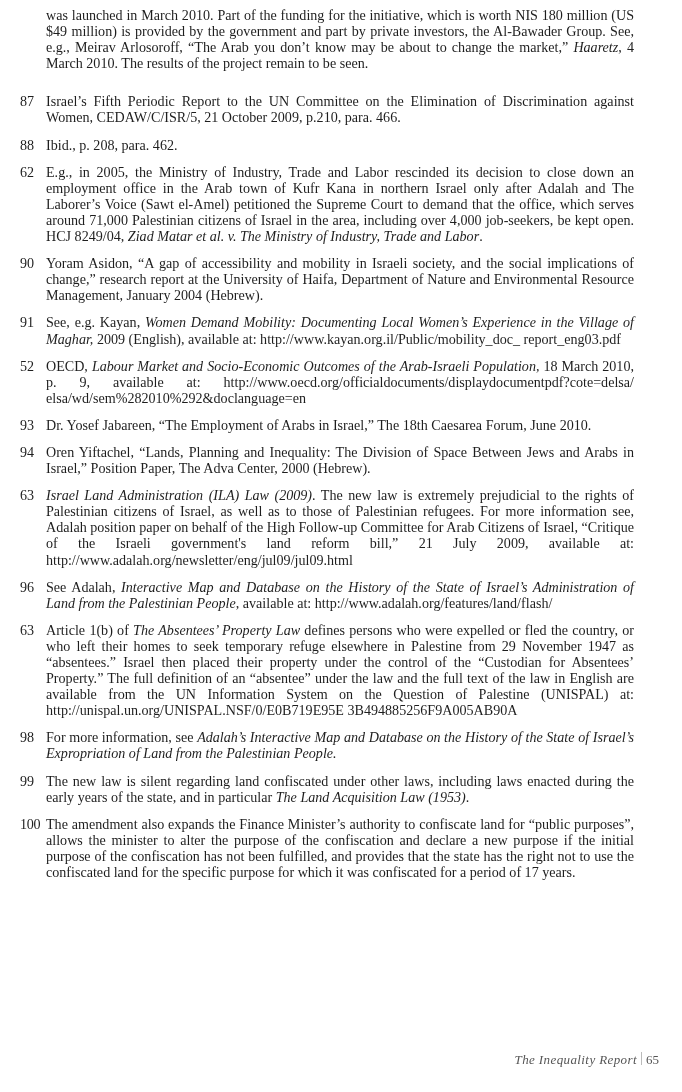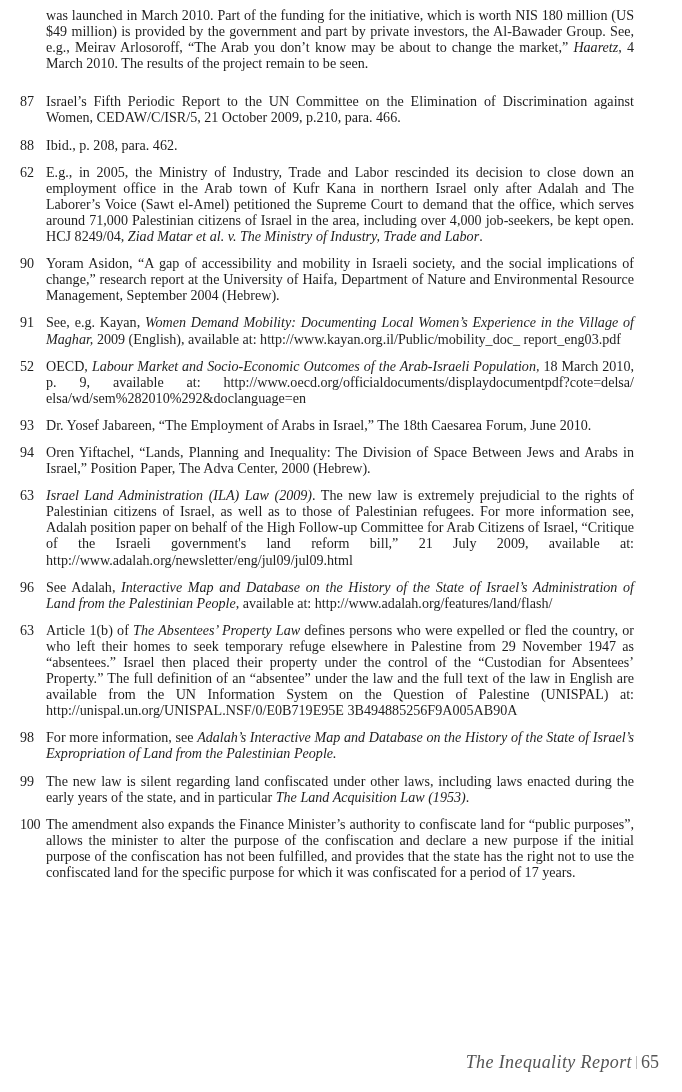--- a/index.html
+++ b/index.html
@@ -7,21 +7,21 @@
          font-family: "Liberation Serif", "DejaVu Serif", serif; color: #1e1e1e; }
   .page { position: absolute; left: 0; top: 0; width: 682px; height: 1092px; }
   .notes { position: absolute; left: 20px; top: 7px; width: 614px; }
   .note { display: flex; font-size: 14.1px; line-height: 16.1px; text-align: justify; }
   .note .num { width: 26px; flex: 0 0 26px; }
   .note .num.wide { width: 26px; flex: 0 0 26px; letter-spacing: -0.3px; }
   .note .body { flex: 1; }
   .note .body i { font-style: italic; }
   .cont { padding-left: 26px; font-size: 14.1px; line-height: 16.1px; text-align: justify; }
   .gap { height: 11px; }
-  .footer { position: absolute; right: 23px; top: 1052px; font-size: 18px; color: #555; }
+  .footer { position: absolute; right: 23px; top: 1052px; font-size: 13px; color: #555; }
   .footer .title { font-style: italic; letter-spacing: 0.4px; }
   .footer .sep { display: inline-block; width: 1px; height: 13px; background: #bbb; margin: 0 4px; vertical-align: -1px; }
   .footer .pg { color: #555; }
 </style>
 </head>
 <body>
 
 <div class="page">
   <div class="notes">
     <div class="cont"><span>was launched in March 2010. Part of the funding for the initiative, which is worth NIS 180 million (US $49 million) is provided by the government and part by private investors, the Al-Bawader Group. See, e.g., Meirav Arlosoroff, “The Arab you don’t know may be about to change the market,” </span><i>Haaretz</i><span>, 4 March 2010. The results of the project remain to be seen.</span></div>
@@ -38,21 +38,21 @@
           <span class="body"><span>Ibid., p. 208, para. 462.</span></span>
         </div>
         <div class="gap"></div>
         <div class="note">
           <span class="num">62</span>
           <span class="body"><span>E.g., in 2005, the Ministry of Industry, Trade and Labor rescinded its decision to close down an employment office in the Arab town of Kufr Kana in northern Israel only after Adalah and The Laborer’s Voice (Sawt el-Amel) petitioned the Supreme Court to demand that the office, which serves around 71,000 Palestinian citizens of Israel in the area, including over 4,000 job-seekers, be kept open. HCJ 8249/04, </span><i>Ziad Matar et al. v. The Ministry of Industry, Trade and Labor</i><span>.</span></span>
         </div>
         <div class="gap"></div>
         <div class="note">
           <span class="num">90</span>
-          <span class="body"><span>Yoram Asidon, “A gap of accessibility and mobility in Israeli society, and the social implications of change,” research report at the University of Haifa, Department of Nature and Environmental Resource Management, September 2004 (Hebrew).</span></span>
+          <span class="body"><span>Yoram Asidon, “A gap of accessibility and mobility in Israeli society, and the social implications of change,” research report at the University of Haifa, Department of Nature and Environmental Resource Management, January 2004 (Hebrew).</span></span>
         </div>
         <div class="gap"></div>
         <div class="note">
           <span class="num">91</span>
           <span class="body"><span>See, e.g. Kayan, </span><i>Women Demand Mobility: Documenting Local Women’s Experience in the Village of Maghar,</i><span> 2009 (English), available at: http://www.kayan.org.il/Public/mobility_doc_ report_eng03.pdf</span></span>
         </div>
         <div class="gap"></div>
         <div class="note">
           <span class="num">52</span>
           <span class="body"><span>OECD, </span><i>Labour Market and Socio-Economic Outcomes of the Arab-Israeli Population,</i><span> 18 March 2010, p. 9, available at: http://www.oecd.org/officialdocuments/displaydocumentpdf?cote=delsa/ elsa/wd/sem%282010%292&amp;doclanguage=en</span></span>

